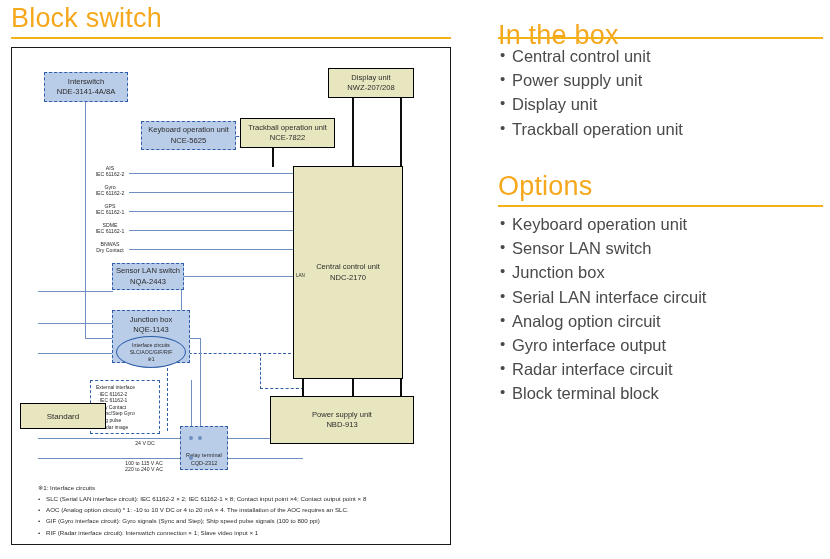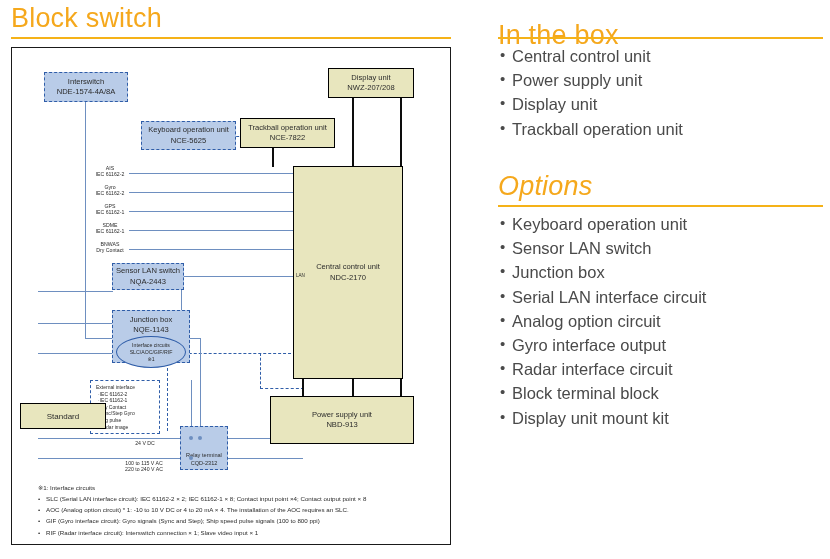--- a/index.html
+++ b/index.html
@@ -129,21 +129,21 @@
   <div class="ln v-k" style="left:388px;top:48px;height:324px;"></div>
 
   <div class="ln v-k" style="left:260px;top:99px;height:20px;"></div>
 
   <div class="ln v-k" style="left:290px;top:330px;height:42px;"></div>
 
   <div class="ln h-bd" style="left:200px;top:88px;width:32px;"></div>
 
   <div class="box opt" style="left:32px;top:24px;width:84px;height:30px;">
     <span>Interswitch</span>
-    <span class="l2">NDE-1574-4A/8A</span>
+    <span class="l2">NDE-3141-4A/8A</span>
   </div>
 
   <div class="box std" style="left:316px;top:20px;width:86px;height:30px;">
     <span>Display unit</span>
     <span class="l2">NWZ-207/208</span>
   </div>
 
   <div class="box opt" style="left:129px;top:73px;width:95px;height:29px;">
     <span>Keyboard operation unit</span>
     <span class="l2">NCE-5625</span>
@@ -249,27 +249,26 @@
   <div class="section-title">In the box</div>
 </div>
 <div class="abs rule" style="left:498px;top:37px;width:325px;"></div>
 <ul class="abs bullet-list" style="left:499px;top:44px;width:325px;">
   <li>Central control unit</li>
   <li>Power supply unit</li>
   <li>Display unit</li>
   <li>Trackball operation unit</li>
 </ul>
 
-<div class="abs" style="left:498px;top:170px;font-style:italic;">
+<div class="abs" style="left:498px;top:170px;">
   <div class="section-title">Options</div>
 </div>
 <div class="abs rule" style="left:498px;top:205px;width:325px;"></div>
 <ul class="abs bullet-list" style="left:499px;top:212px;width:325px;">
   <li>Keyboard operation unit</li>
   <li>Sensor LAN switch</li>
   <li>Junction box</li>
   <li>Serial LAN interface circuit</li>
   <li>Analog option circuit</li>
   <li>Gyro interface output</li>
   <li>Radar interface circuit</li>
   <li>Block terminal block</li>
-  <li>Display unit mount kit</li>
 </ul>
 
 </body></html>

